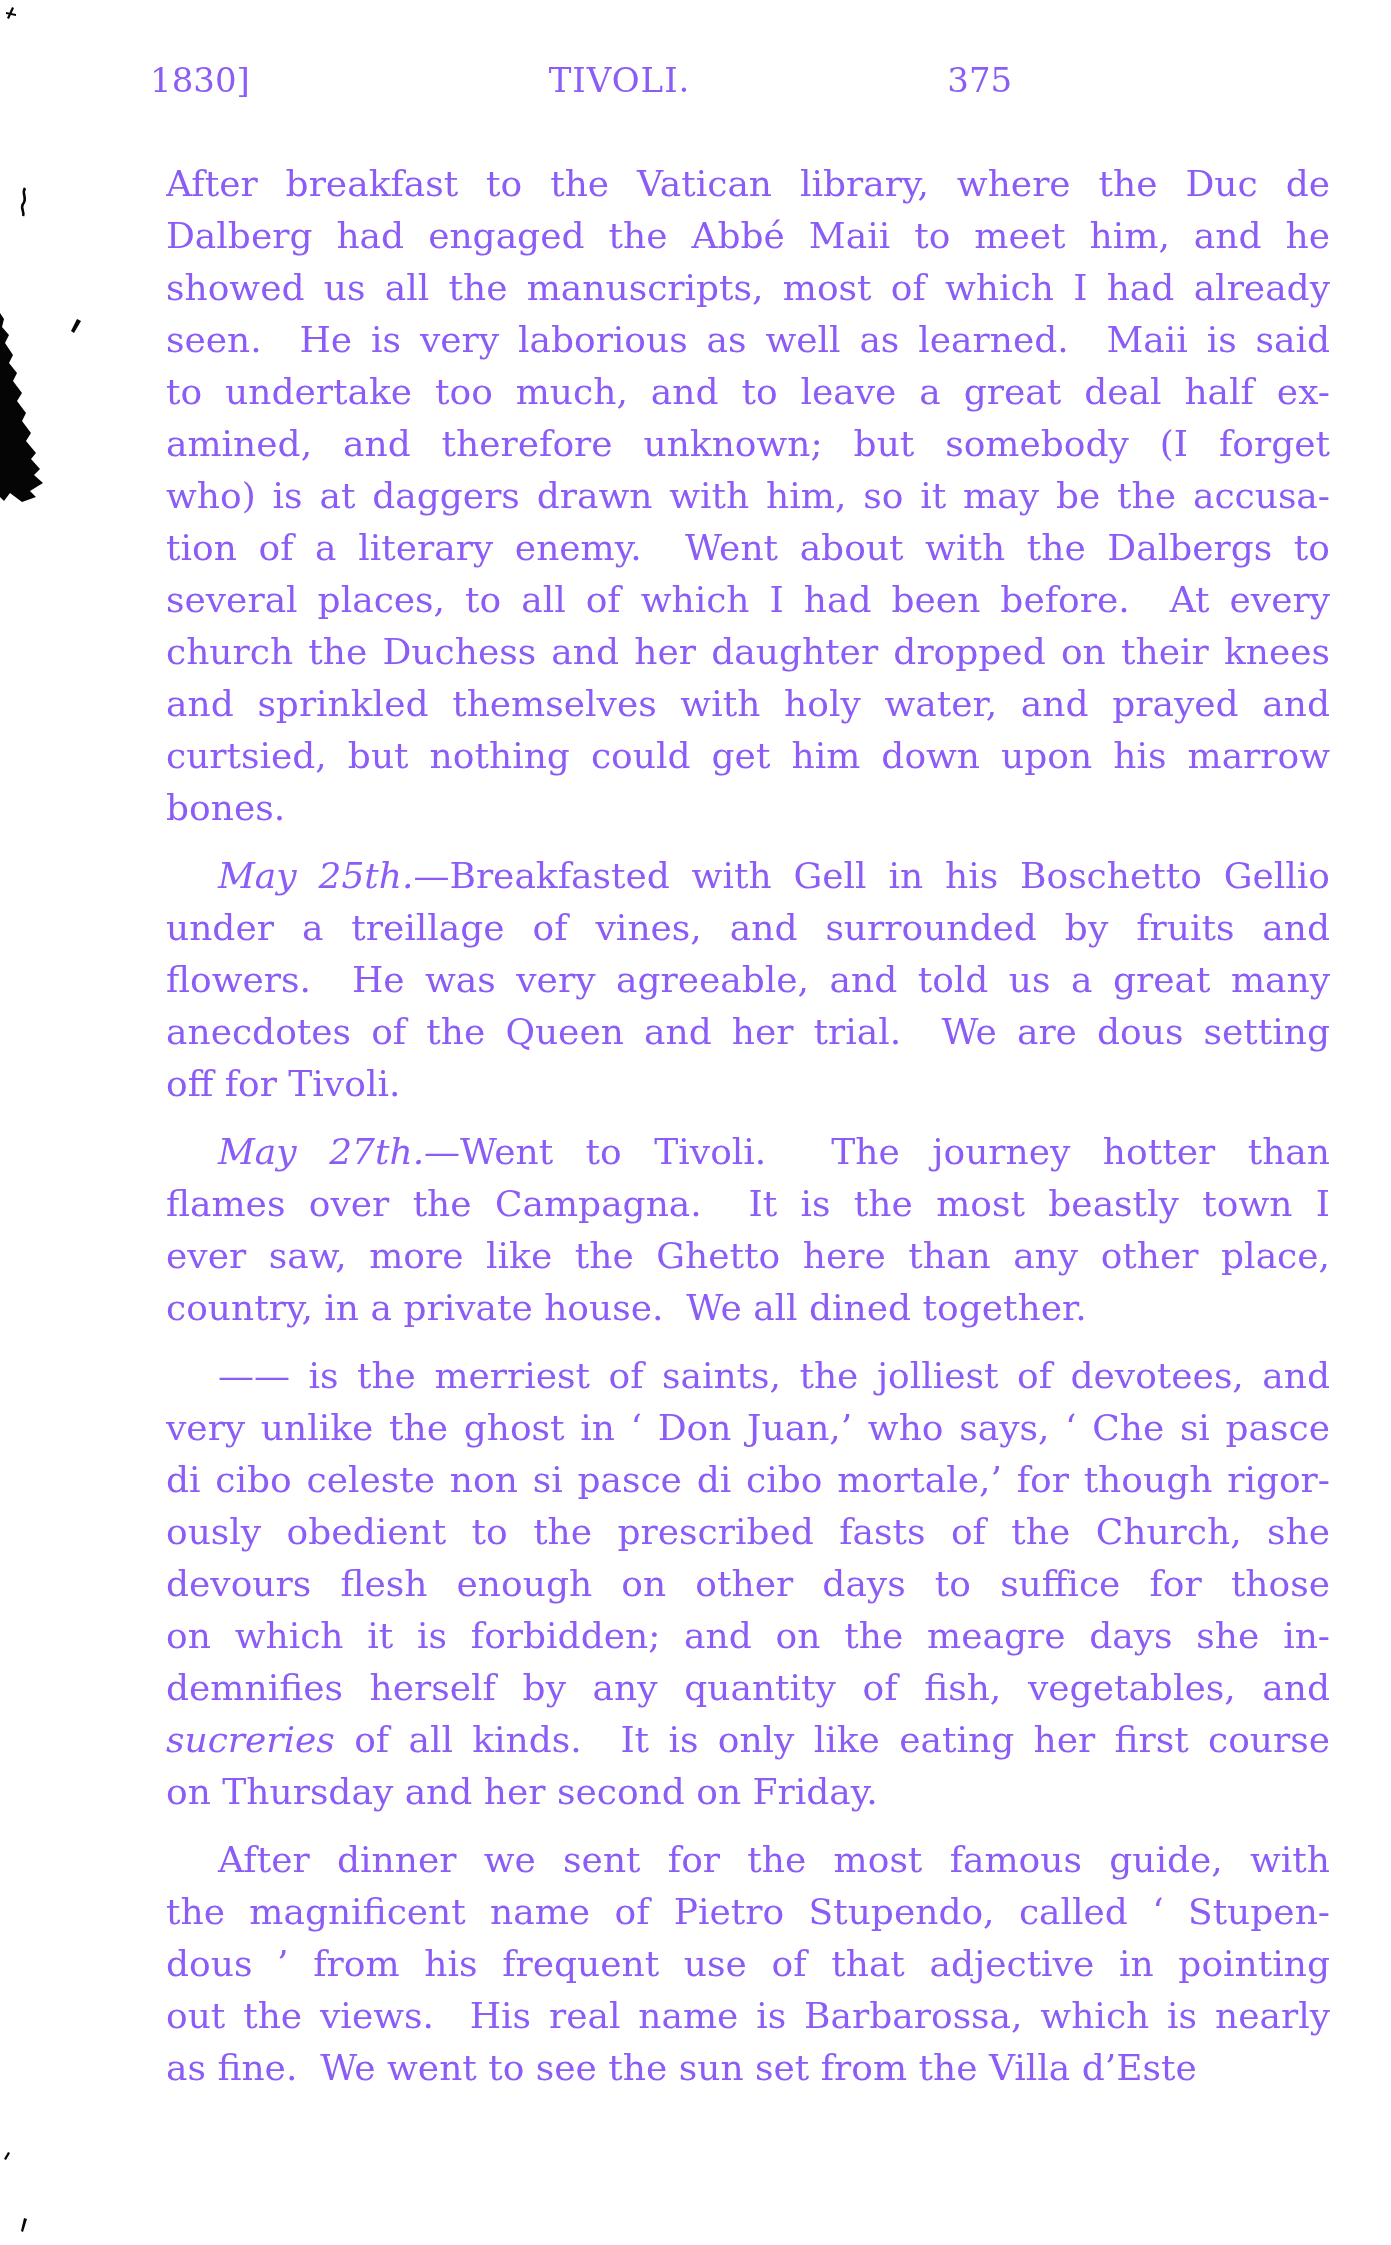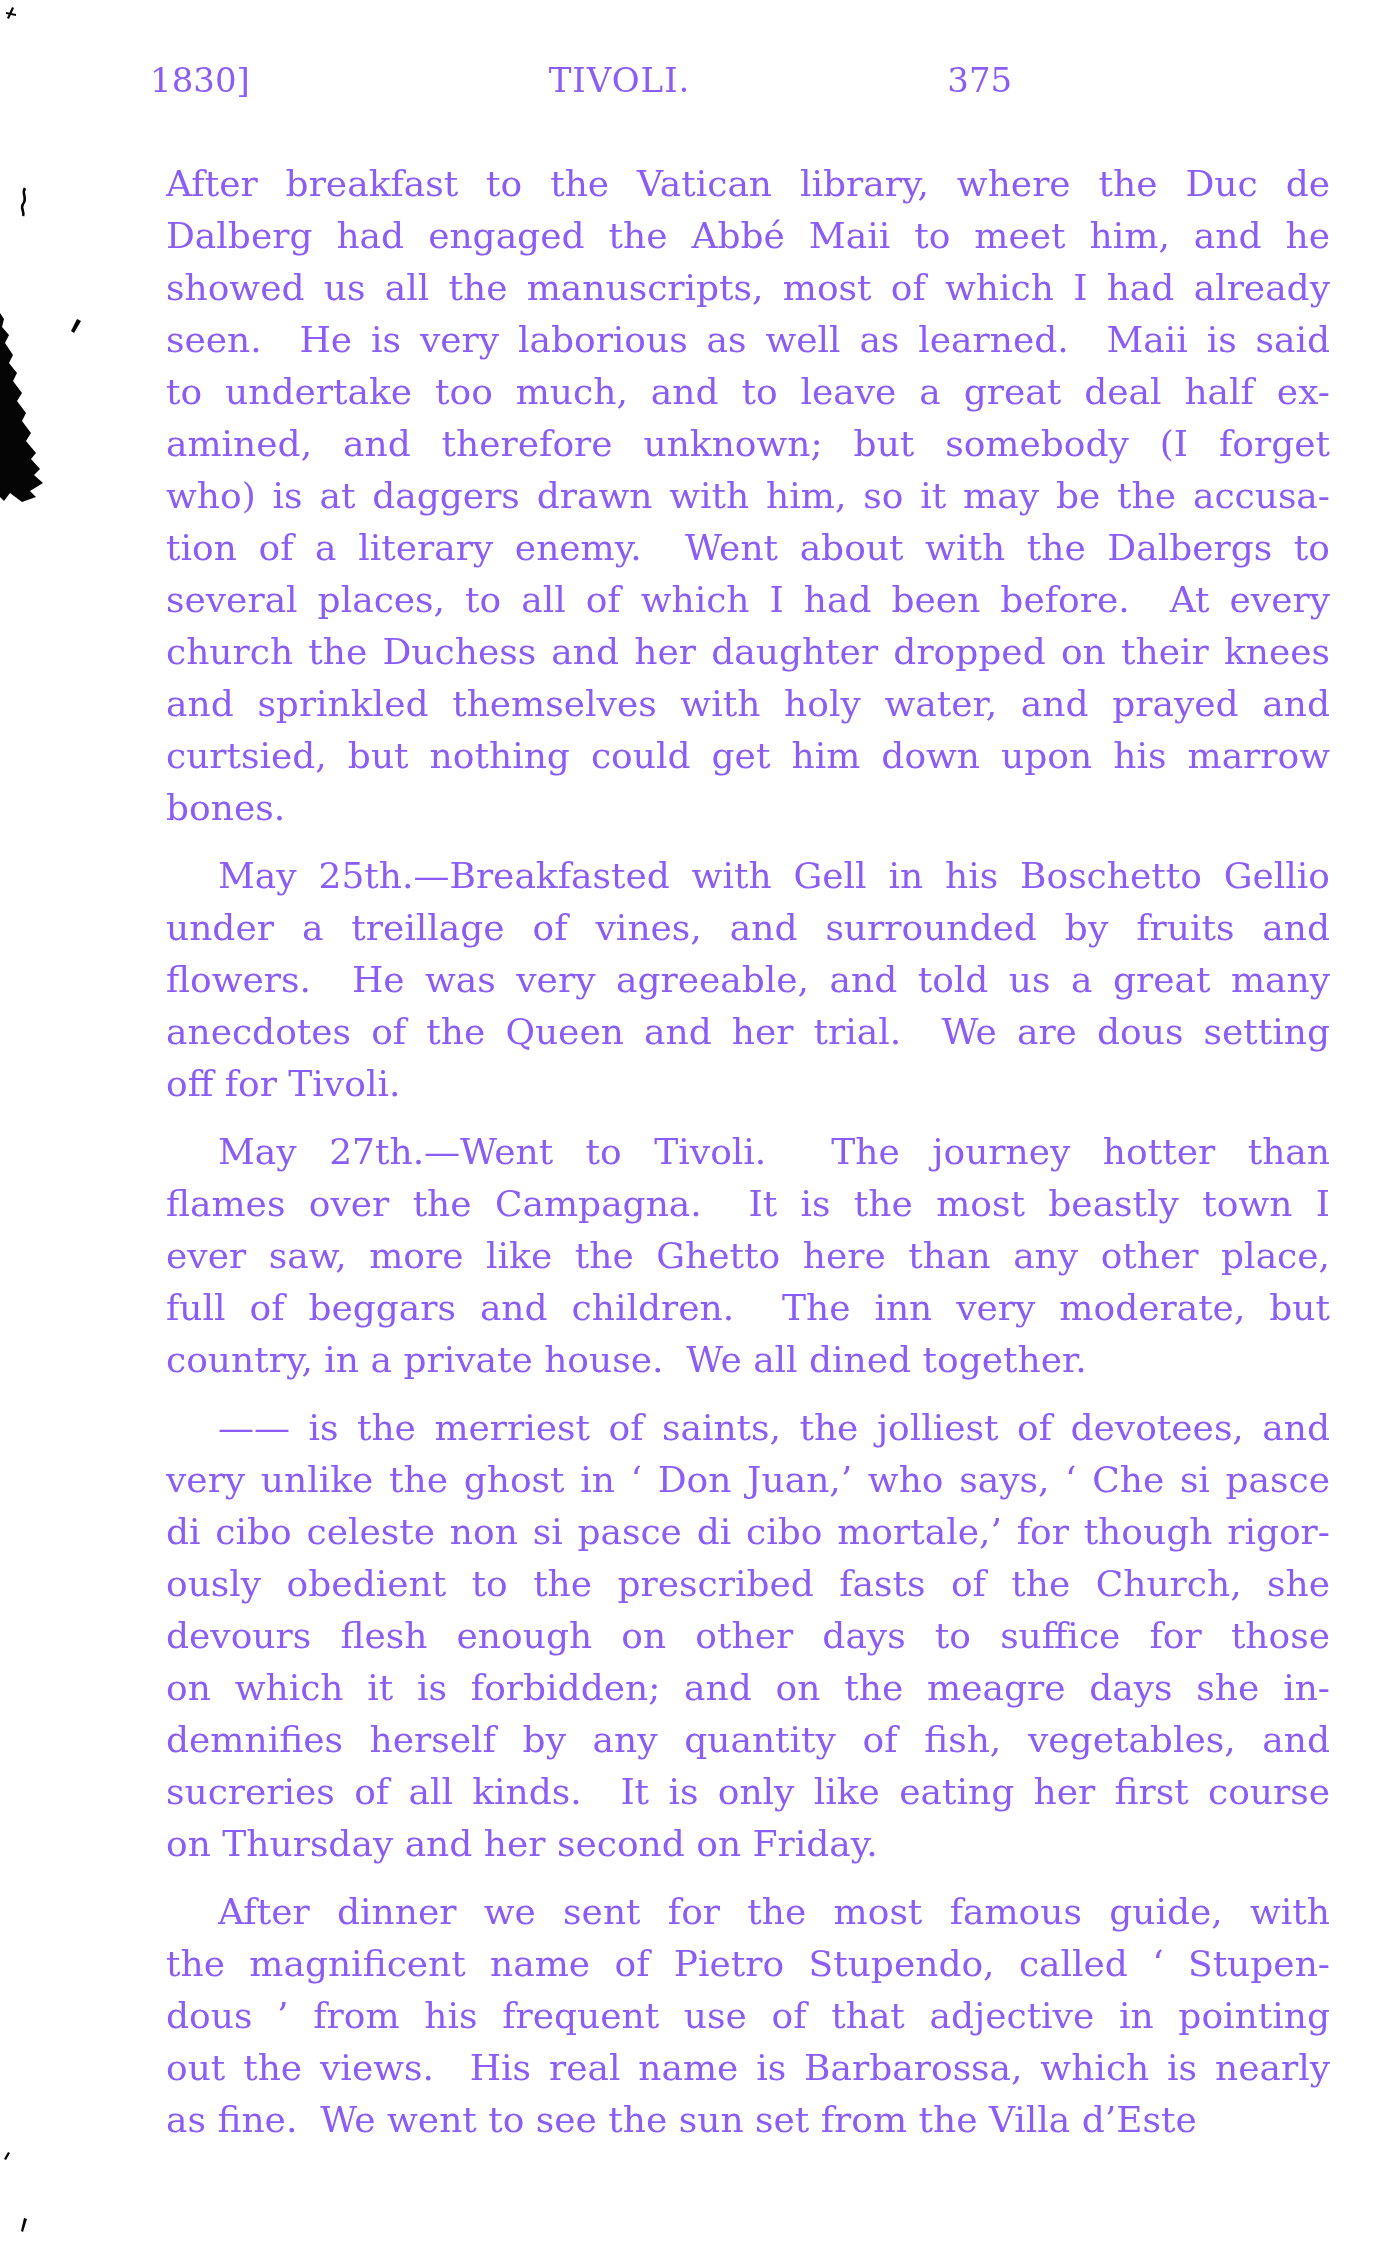--- a/index.html
+++ b/index.html
@@ -46,21 +46,21 @@
     text-align: justify;
     text-align-last: justify;
     -moz-text-align-last: justify;
     white-space: pre-wrap;
   }
   .line.last {
     text-align-last: left;
     -moz-text-align-last: left;
   }
   .line.indent { padding-left: 52px; }
-  .it { }
+  .it { font-style: italic; }
 
   .artifact { position: absolute; pointer-events: none; }
 </style>
 </head>
 <body>
 
 <div class="page">
 
   <div class="running-head">
     <span class="cell left">1830]</span>
@@ -88,21 +88,20 @@
         <div class="line indent"><span class="it">May 25th.</span><span>—Breakfasted with Gell in his Boschetto Gellio</span></div>
         <div class="line"><span>under a treillage of vines, and surrounded by fruits and</span></div>
         <div class="line"><span>flowers.  He was very agreeable, and told us a great many</span></div>
         <div class="line"><span>anecdotes of the Queen and her trial.  We are dous setting</span></div>
         <div class="line last"><span>off for Tivoli.</span></div>
       </div>
       <div class="para">
         <div class="line indent"><span class="it">May 27th.</span><span>—Went to Tivoli.  The journey hotter than</span></div>
         <div class="line"><span>flames over the Campagna.  It is the most beastly town I</span></div>
         <div class="line"><span>ever saw, more like the Ghetto here than any other place,</span></div>
-        <div class="line"><span>full of beggars and children.  The inn very moderate, but</span></div>
         <div class="line last"><span>country, in a private house.  We all dined together.</span></div>
       </div>
       <div class="para">
         <div class="line indent"><span>—— is the merriest of saints, the jolliest of devotees, and</span></div>
         <div class="line"><span>very unlike the ghost in ‘ Don Juan,’ who says, ‘ Che si pasce</span></div>
         <div class="line"><span>di cibo celeste non si pasce di cibo mortale,’ for though rigor-</span></div>
         <div class="line"><span>ously obedient to the prescribed fasts of the Church, she</span></div>
         <div class="line"><span>devours flesh enough on other days to suffice for those</span></div>
         <div class="line"><span>on which it is forbidden; and on the meagre days she in-</span></div>
         <div class="line"><span>demnifies herself by any quantity of fish, vegetables, and</span></div>

